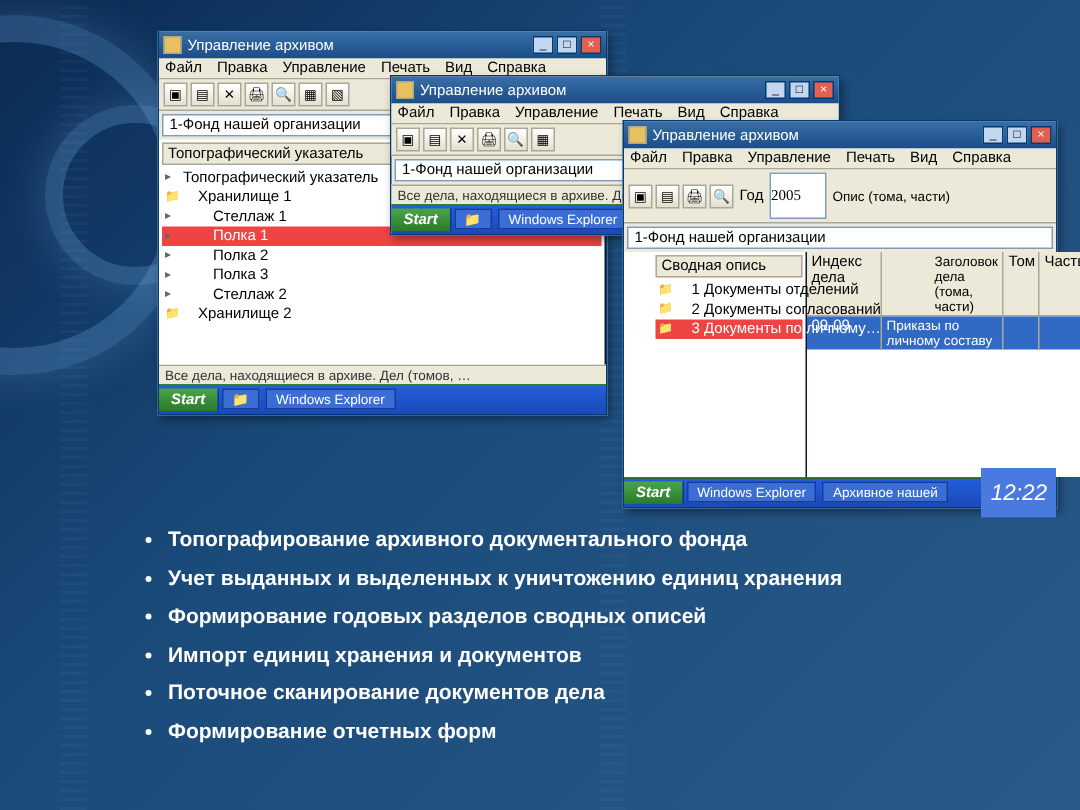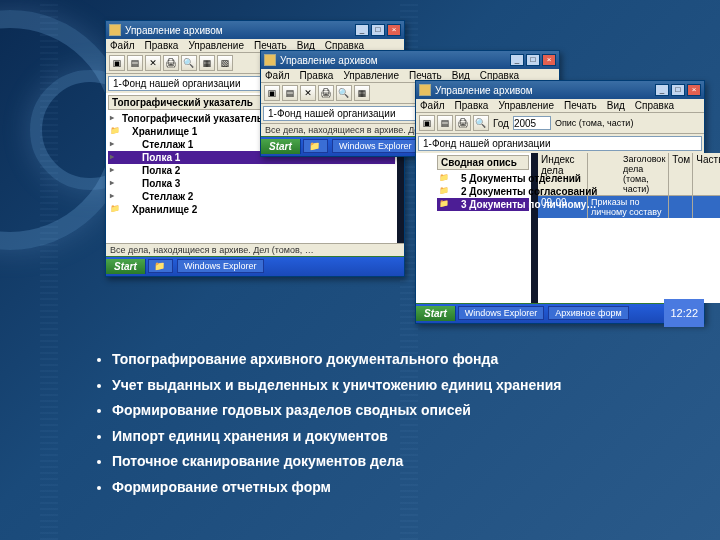--- a/index.html
+++ b/index.html
@@ -52,40 +52,40 @@
   .toolbar {
     background:#ece9d8; border-bottom:1px solid #aca899;
     display:flex; gap:2px; padding:2px 3px; align-items:center;
   }
   .tbtn {
     width:16px; height:16px; border:1px solid #aca899;
     background:linear-gradient(#fff,#e4e0ce);
     display:flex; align-items:center; justify-content:center;
     font-size:9px;
   }
-  .toolbar input.year { width:38px; height:14px; font-size:10px; border:1px solid #7f9db9; }
+  .toolbar input.year { width:38px; height:31px; font-size:10px; border:1px solid #7f9db9;font-family:Liberation Serif, serif; }
   .toolbar .label { font-size:10px; margin:0 2px; }
   .breadcrumb {
     background:#fff; border:1px solid #7f9db9; margin:2px;
     padding:1px 4px; font-size:10px; color:#000;
   }
   .content {
     display:flex; background:#fff;
   }
   .sidebar {
-    width:130px; background:#fff; border-right:7px solid #0f172a;
-    font-size:10px; padding:2px;font-weight:bold;
+    width:130px; background:#fff; border-right:1px solid #0f172a;
+    font-size:10px; padding:2px;
   }
   .sidebar-title {
     background:#ece9d8; border:1px solid #aca899; padding:1px 3px; margin-bottom:2px;
   }
   .tree-item { padding:1px 2px 1px 14px; white-space:nowrap; position:relative; }
   .tree-item::before { content:"▸"; position:absolute; left:2px; font-size:8px; color:#666; }
   .tree-item.folder::before { content:"📁"; font-size:8px; }
-  .tree-item.sel { background:#4c1d95; color:#fff; }
+  .tree-item.sel { background:#ef4444; color:#fff; }
   .tree-item.l1 { padding-left:14px; }
   .tree-item.l2 { padding-left:24px; }
   .tree-item.l3 { padding-left:34px; }
   .main-area { flex:1; background:#fff; }
   .grid-header {
     display:flex; background:#ece9d8; border-bottom:1px solid #aca899;
     font-size:10px;
   }
   .grid-header .col, .grid-row .col {
     border-right:1px solid #aca899; padding:1px 3px;
@@ -102,21 +102,21 @@
   }
   .taskbar .start {
     background: linear-gradient(#4aa54a,#2a7a2a);
     padding:2px 8px; font-weight:bold; font-style:italic;
     border-right:1px solid #0a3a9a;
   }
   .taskbar .task {
     background:#3a6ed5; border:1px solid #1a3a9a; margin:1px 2px;
     padding:1px 6px; font-size:9px;
   }
-  .taskbar .tray { margin-left:auto; background:#4a7ae0; padding:8px 6px; font-size:11px; }
+  .taskbar .tray { margin-left:auto; background:#4a7ae0; padding:8px 6px; font-size:15px;font-style:italic; }
 
   
   .bullets {
     position:absolute; left:90px; top:350px; width:560px;
     color:#fff; font-size:14px; font-weight:bold;
     line-height:1.4;
   }
   .bullets li { list-style:disc; margin-bottom:6px; margin-left:22px; }
 
   
@@ -237,21 +237,21 @@
     <div class="tbtn">🖨</div>
     <div class="tbtn">🔍</div>
     <span class="label">Год</span>
     <input class="year" value="2005" style="">
     <span class="label" style="font-size:9px;">Опис (тома, части)</span>
   </div>
   <div class="breadcrumb">1-Фонд нашей организации</div>
   <div class="content" style="height:150px;">
     <div class="sidebar" style="width:122px;padding-left:21px;">
       <div class="sidebar-title">Сводная опись</div>
-      <div class="tree-item l2 folder">5 Документы отделений</div>
+      <div class="tree-item l2 folder">1 Документы отделений</div>
       <div class="tree-item l2 folder">2 Документы согласований</div>
       <div class="tree-item l2 folder sel">3 Документы по личному…</div>
     </div>
     <div class="main-area">
       <div class="grid-header">
         <div class="col" style="width:50px">Индекс дела</div>
         <div class="col" style="flex:1;font-size:9px;margin-left:32px;">Заголовок дела (тома, части)</div>
         <div class="col" style="width:24px">Том</div>
         <div class="col" style="width:30px">Часть</div>
         <div class="col" style="width:55px;font-size:9px;">Дата дела с</div>
@@ -261,21 +261,21 @@
         <div class="col" style="flex:1;font-size:9px;">Приказы по личному составу</div>
         <div class="col" style="width:24px"></div>
         <div class="col" style="width:30px"></div>
         <div class="col" style="width:55px;font-size:9px;">30/06/2005</div>
       </div>
     </div>
   </div>
   <div class="taskbar">
     <div class="start">Start</div>
     <div class="task">Windows Explorer</div>
-    <div class="task">Архивное форм</div>
+    <div class="task">Архивное нашей</div>
     <div class="tray">12:22</div>
   </div>
 </div>
 
 <ul class="bullets">
   <li>Топографирование архивного документального фонда</li>
   <li>Учет выданных и выделенных к уничтожению единиц хранения</li>
   <li>Формирование годовых разделов сводных описей</li>
   <li>Импорт единиц хранения и документов</li>
   <li>Поточное сканирование документов дела</li>

